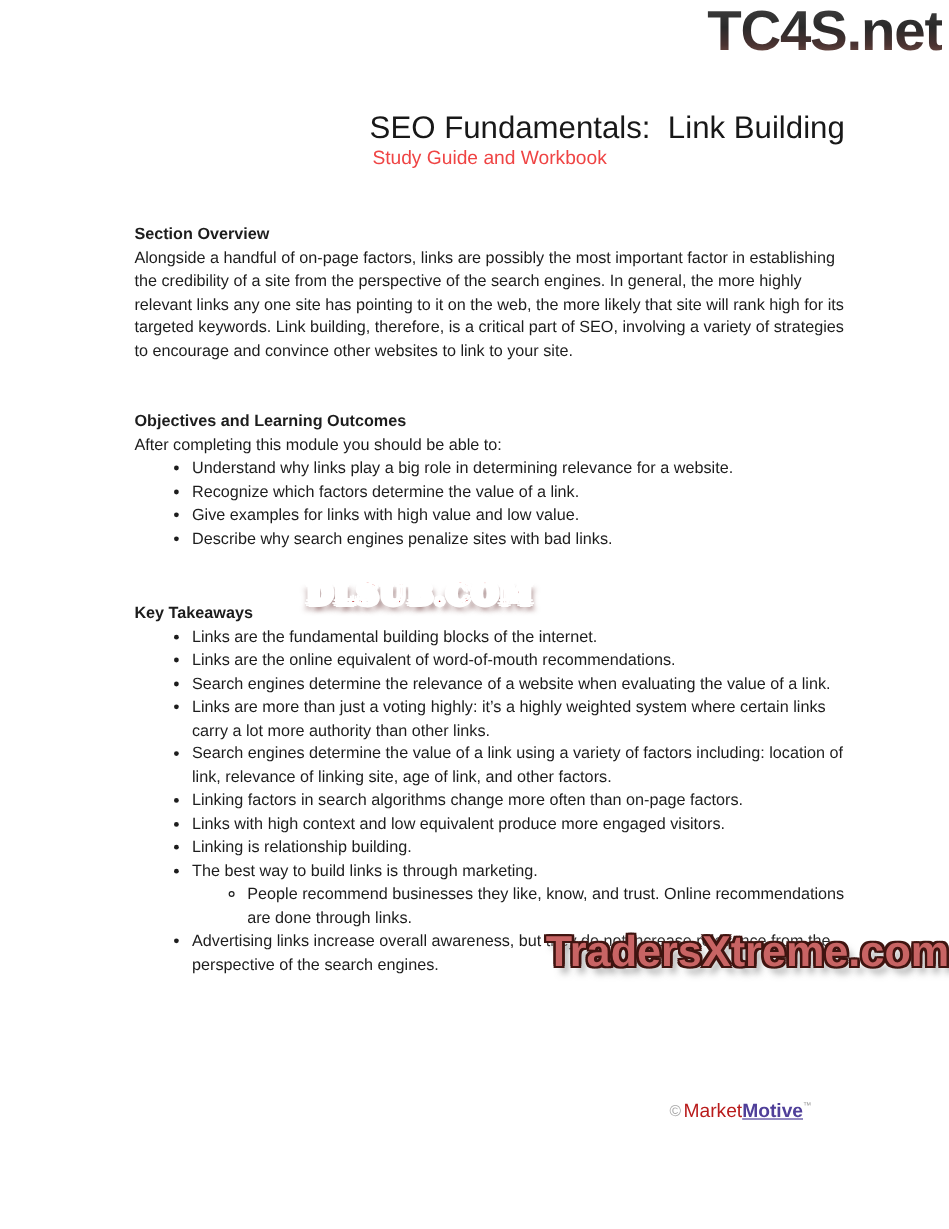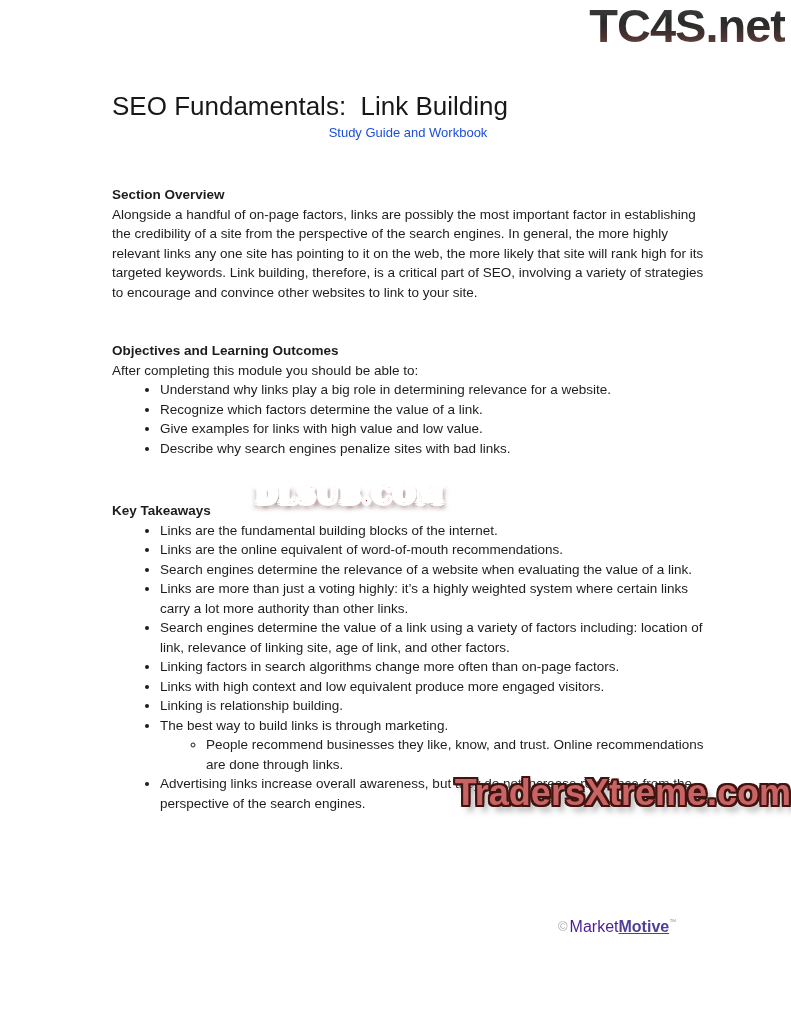--- a/index.html
+++ b/index.html
@@ -35,31 +35,31 @@
   
   .doc {
     position: absolute;
     left: 112px; top: 0;
     width: 592px;
     font-size: 13.5px;
     line-height: 19.5px;
   }
   .title {
     margin-top: 90px;
-    text-align: left;
+    text-align: right;
     font-size: 26px;
     line-height: 32px;
     white-space: pre-wrap;
     color: #181818;
   }
   .subtitle {
     text-align: center;
-    font-size: 13px;
+    font-size: 16px;
     line-height: 22px;
-    color: #1d4ed8;
+    color: #ef4444;
   }
   .sec-heading {
     font-weight: bold;
     margin: 0;
   }
   .mt-sec1 { margin-top: 41px; }
   .mt-sec2 { margin-top: 39px; }
   .mt-sec3 { margin-top: 43px; }
   .body-par { margin: 0; }
   ul.bullets {
@@ -101,21 +101,21 @@
     left: 558px; top: 918px;
     font-size: 16px;
     white-space: nowrap;
   }
   .pub-c {
     color: #a8a8a8;
     font-size: 13px;
     vertical-align: 1px;
     margin-right: 2px;
   }
-  .pub-market { color: #4c1d95; }
+  .pub-market { color: #b91c1c; }
   .pub-motive {
     color: #4f3f99;
     font-weight: bold;
     text-decoration: underline;
   }
   .pub-tm {
     color: #9a9a9a;
     font-size: 7px;
     vertical-align: 8px;
   }

